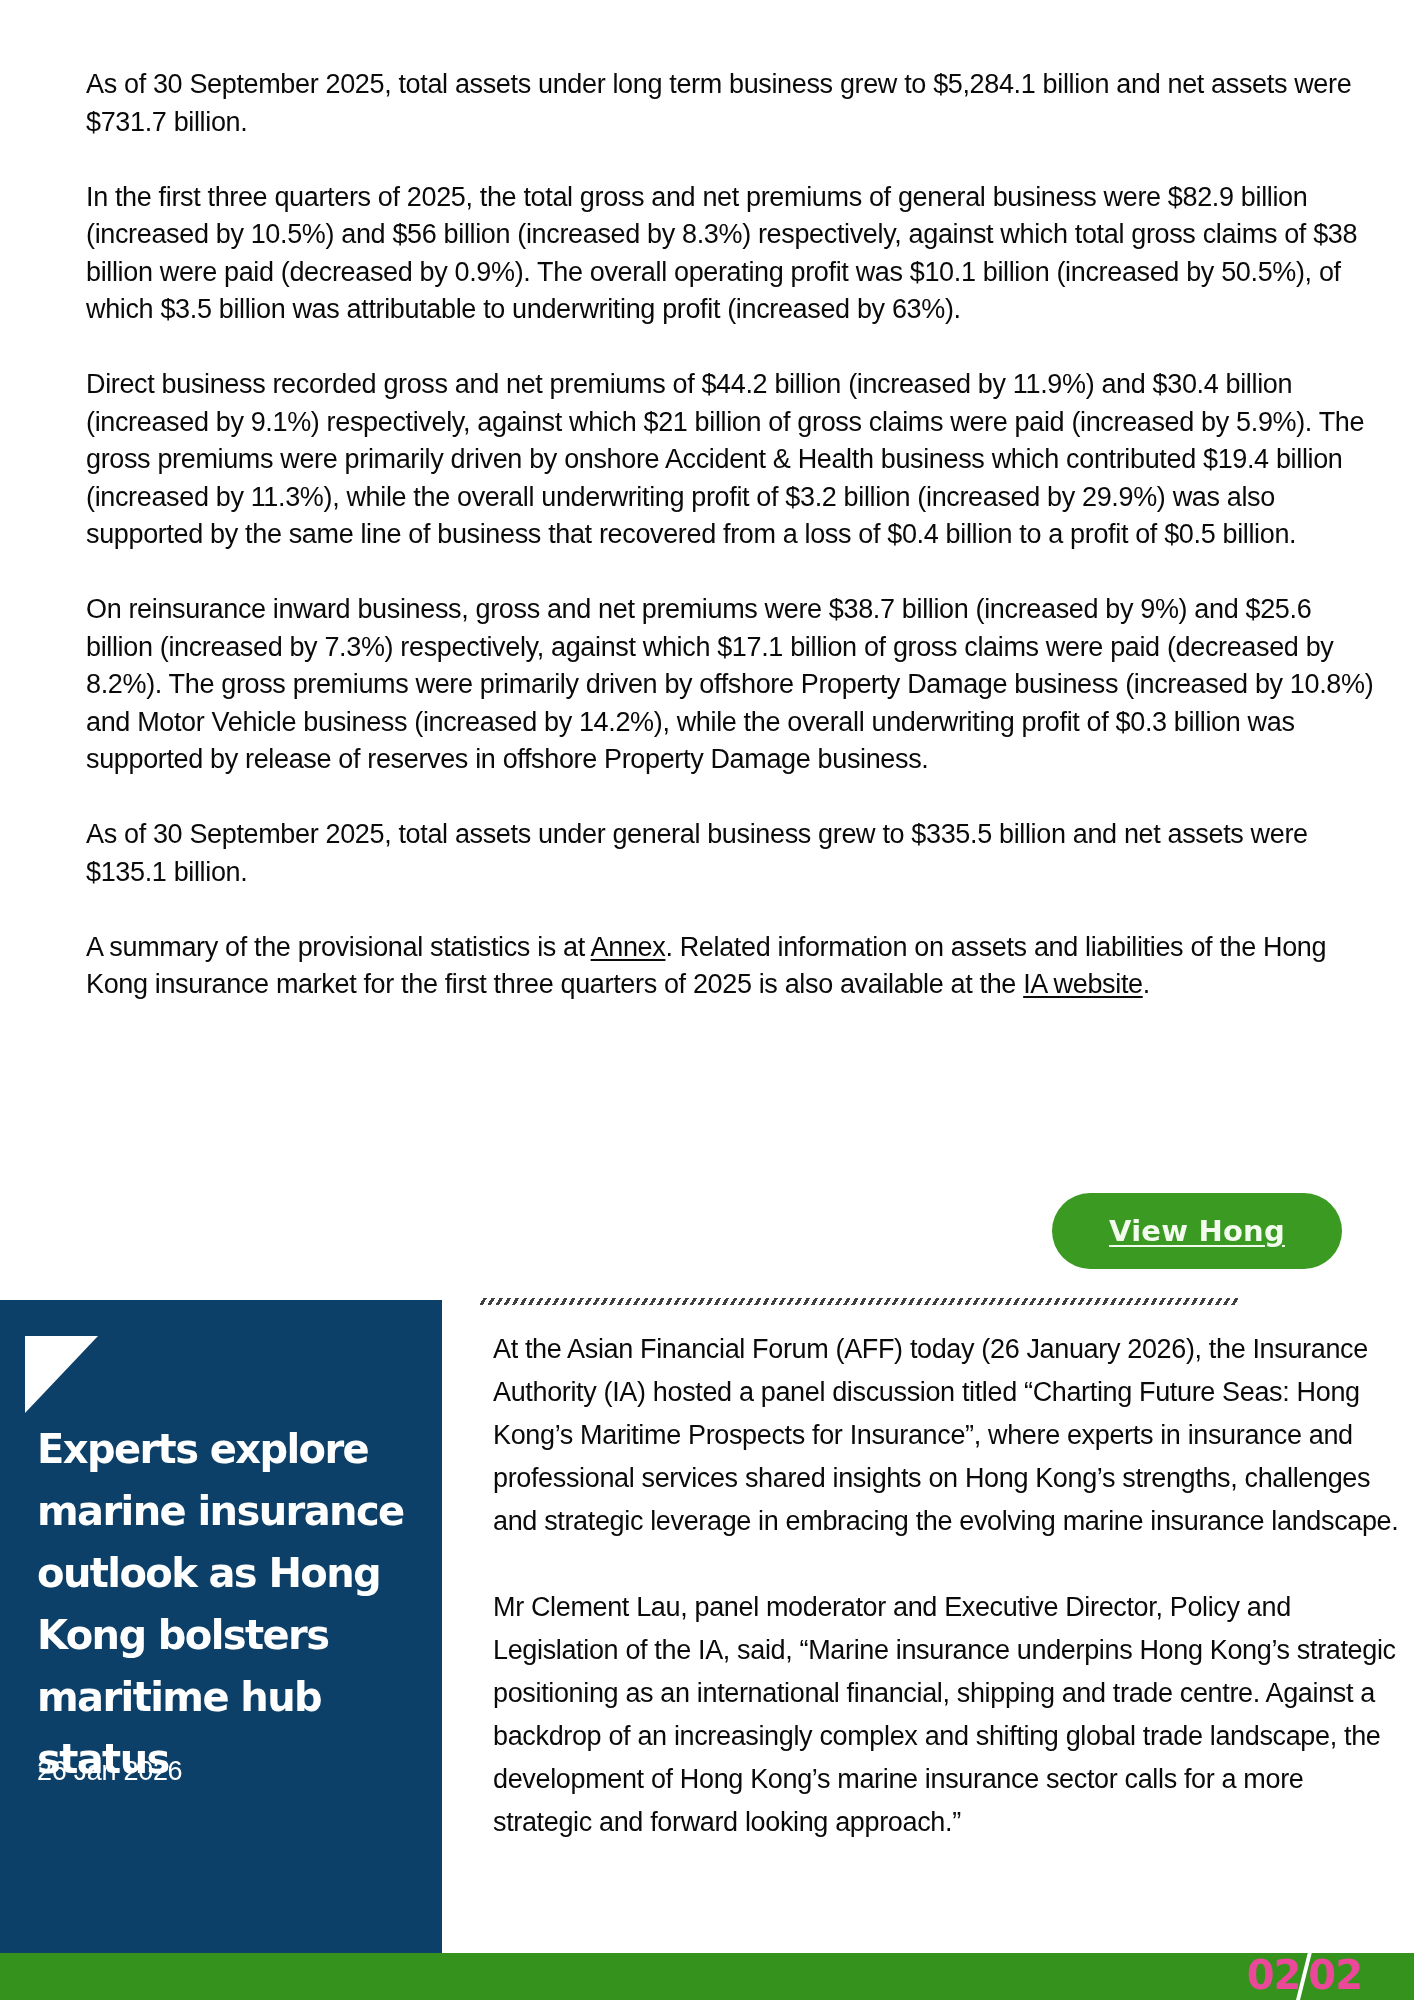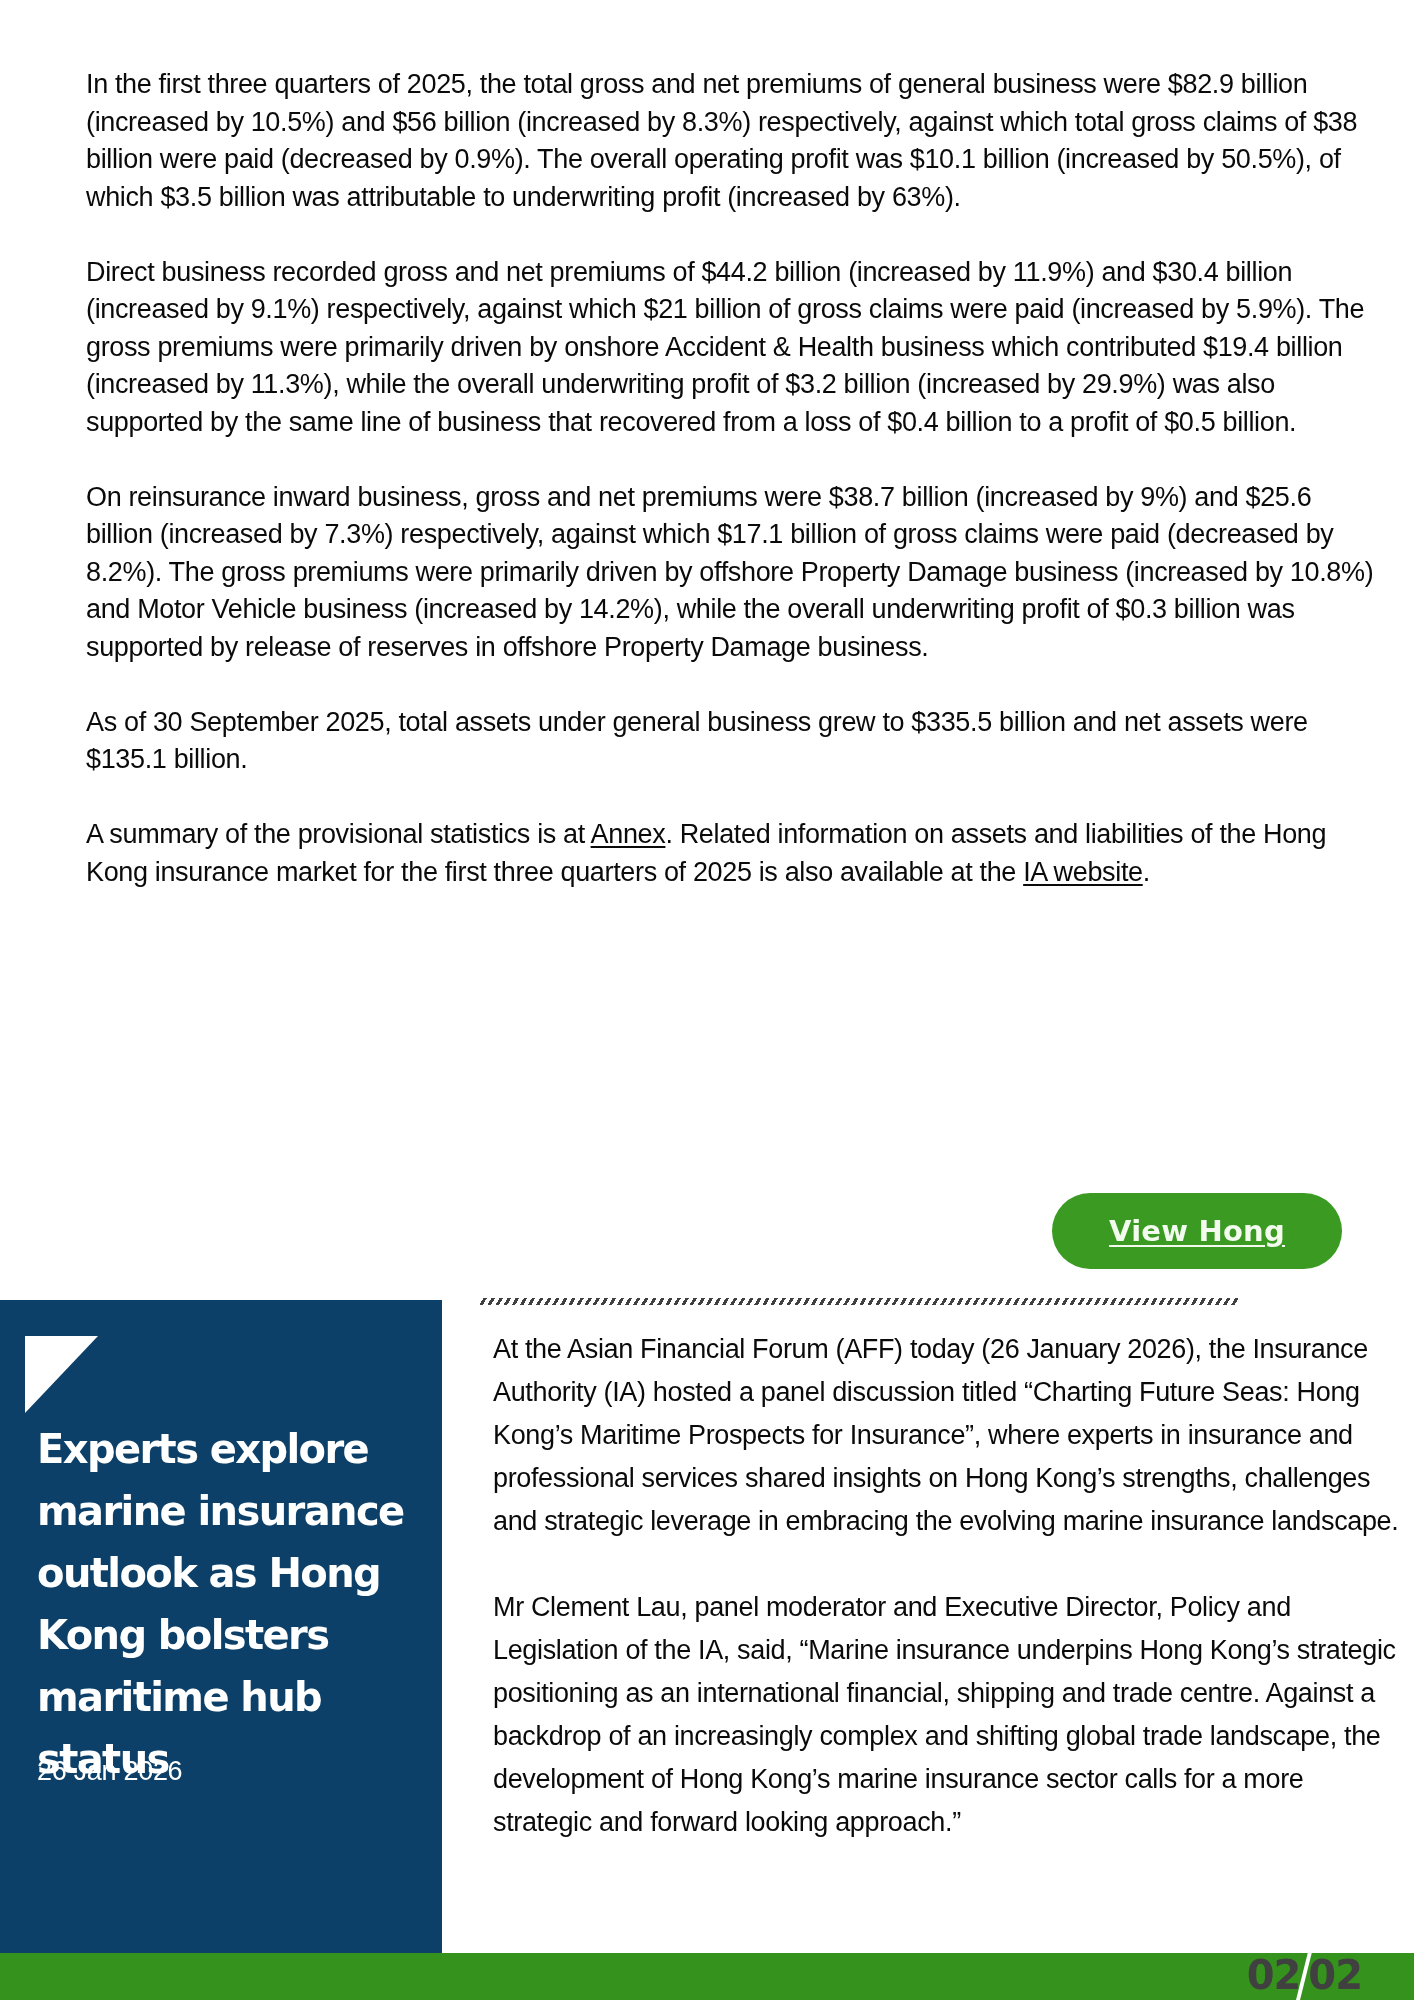--- a/index.html
+++ b/index.html
@@ -128,21 +128,21 @@
       left: 0;
       top: 1953px;
       width: 1414px;
       height: 47px;
       background: #35921c;
     }
     .page-number {
       position: absolute;
       right: 52px;
       top: 1951px;
-      color: #404040;
+      color: #ec4899;
       font-family: "DejaVu Sans", sans-serif;
       font-weight: bold;
       font-size: 40px;
       line-height: 49px;
       letter-spacing: -1px;
       display: flex;
       align-items: center;
     }
     .page-number .slash {
       display: inline-block;
@@ -150,20 +150,21 @@
       height: 48px;
       background: #ffffff;
       transform: skewX(-14deg);
       margin: 0 2px;
     }
   </style>
 </head>
 <body>
 
 <div class="top-section">
+  <p>As of 30 September 2025, total assets under long term business grew to $5,284.1 billion and net assets were $731.7 billion.</p>
 
   <p>In the first three quarters of 2025, the total gross and net premiums of general business were $82.9 billion (increased by 10.5%) and $56 billion (increased by 8.3%) respectively, against which total gross claims of $38 billion were paid (decreased by 0.9%). The overall operating profit was $10.1 billion (increased by 50.5%), of which $3.5 billion was attributable to underwriting profit (increased by 63%).</p>
 
   <p>Direct business recorded gross and net premiums of $44.2 billion (increased by 11.9%) and $30.4 billion (increased by 9.1%) respectively, against which $21 billion of gross claims were paid (increased by 5.9%). The gross premiums were primarily driven by onshore Accident &amp; Health business which contributed $19.4 billion (increased by 11.3%), while the overall underwriting profit of $3.2 billion (increased by 29.9%) was also supported by the same line of business that recovered from a loss of $0.4 billion to a profit of $0.5 billion.</p>
 
   <p>On reinsurance inward business, gross and net premiums were $38.7 billion (increased by 9%) and $25.6 billion (increased by 7.3%) respectively, against which $17.1 billion of gross claims were paid (decreased by 8.2%). The gross premiums were primarily driven by offshore Property Damage business (increased by 10.8%) and Motor Vehicle business (increased by 14.2%), while the overall underwriting profit of $0.3 billion was supported by release of reserves in offshore Property Damage business.</p>
 
   <p>As of 30 September 2025, total assets under general business grew to $335.5 billion and net assets were $135.1 billion.</p>
 
   <p class="no-gap"><span>A summary of the provisional statistics is at </span><a class="inline-link" href="#">Annex</a><span>. Related information on assets and liabilities of the Hong Kong insurance market for the first three quarters of 2025 is also available at the </span><a class="inline-link" href="#">IA website</a><span>.</span></p>

